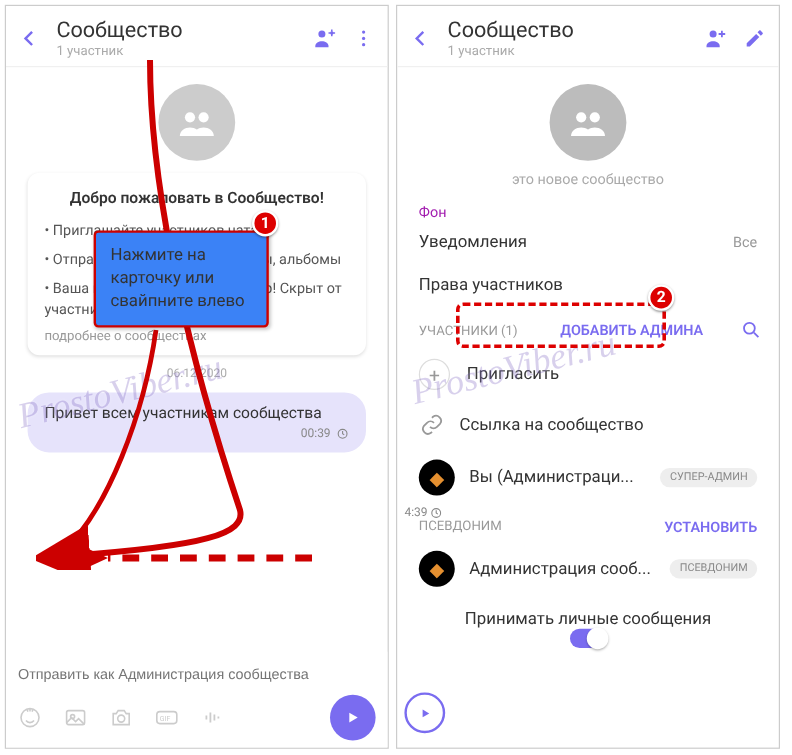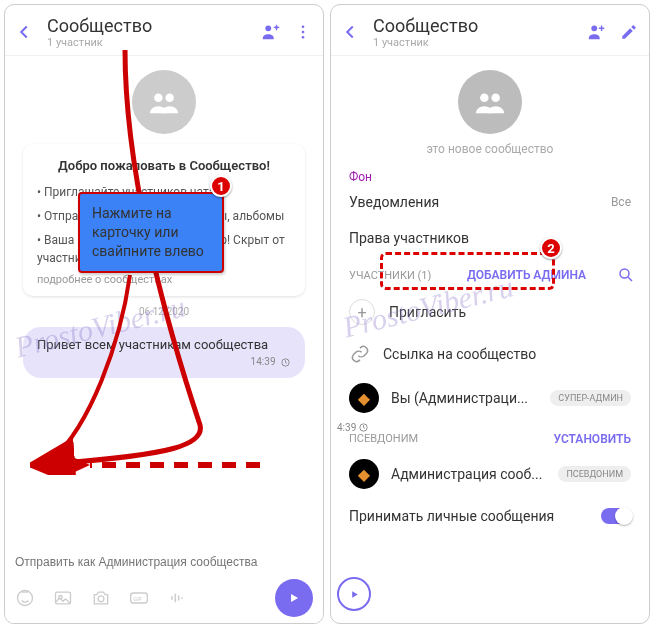--- a/index.html
+++ b/index.html
@@ -1,18 +1,18 @@
 <!DOCTYPE html>
 <html><head>
 <meta charset="utf-8">
 <style>
   * { box-sizing: border-box; margin: 0; padding: 0; }
   body { font-family: -apple-system, Roboto, Arial, sans-serif; background: #fff; width: 660px; height: 629px; position: relative; }
   .container { display: flex; gap: 6px; padding: 4px; }
-  .phone { width: 320px; height: 620px; border: 1px solid #ccc; border-radius: 10px; background: #fff; position: relative; overflow: hidden; }
+  .phone { width: 320px; height: 620px; border: 1px solid #ccc; border-radius: 0; background: #fff; position: relative; overflow: hidden; }
 
   .header { display: flex; align-items: center; padding: 10px 8px 6px; border-bottom: 1px solid #f0f0f0; }
   .back-icon { width: 22px; height: 22px; color: #7a6cf0; margin-right: 12px; }
   .title-block { flex: 1; }
   .title { font-size: 18px; color: #333; }
   .subtitle { font-size: 11px; color: #aaa; }
   .hdr-icon { width: 24px; height: 24px; color: #7a6cf0; margin-left: 8px; display:flex; align-items:center; justify-content:center; }
   .edit-icon { color: #7a6cf0; }
 
   .avatar-circle { width: 64px; height: 64px; border-radius: 50%; background: #ccc; margin: 14px auto 8px; display:flex; align-items:center; justify-content:center; }
@@ -112,21 +112,21 @@
       <div class="welcome-bullet">• <span>Отправляйте сообщения, файлы, альбомы</span></div>
       <div class="welcome-bullet">• <span>Ваша приватность — ваш выбор! Скрыт от участников</span></div>
       <div class="welcome-more">подробнее о сообществах</div>
     </div>
 
     <div class="date-chip">06.12.2020</div>
 
     <div class="msg-bubble">
       <span>Привет всем участникам сообщества</span>
       <div class="msg-time">
-        <span>14:39</span>
+        <span>00:39</span>
         <svg viewBox="0 0 24 24" fill="none" stroke="#888" stroke-width="2">
             <circle cx="12" cy="12" r="8"></circle>
             <path d="M12 7v5l3 2"></path>
           </svg>
       </div>
     </div>
 
     <div class="composer">
       <input class="composer-input" placeholder="Отправить как Администрация сообщества" style="">
       <div class="composer-row">
@@ -240,21 +240,21 @@
       <span class="lbl">ПСЕВДОНИМ</span>
       <span class="act">УСТАНОВИТЬ</span>
     </div>
 
     <div class="row-flex">
       <div class="member-avatar">◆</div>
       <span>Администрация сооб...</span>
       <span class="badge-pill">ПСЕВДОНИМ</span>
     </div>
 
-    <div class="row-item" style="padding-bottom:4px;">
+    <div class="row-item" style="padding-bottom:4px;flex-direction:column;">
       <span>Принимать личные сообщения</span>
       <div class="toggle"></div>
     </div>
 
     <div class="msg-time-frag">
       <span>4:39</span>
       <svg width="11" height="11" viewBox="0 0 24 24" fill="none" stroke="#888" stroke-width="2" style="margin-left:2px;">
           <circle cx="12" cy="12" r="8"></circle>
           <path d="M12 7v5l3 2"></path>
         </svg>

